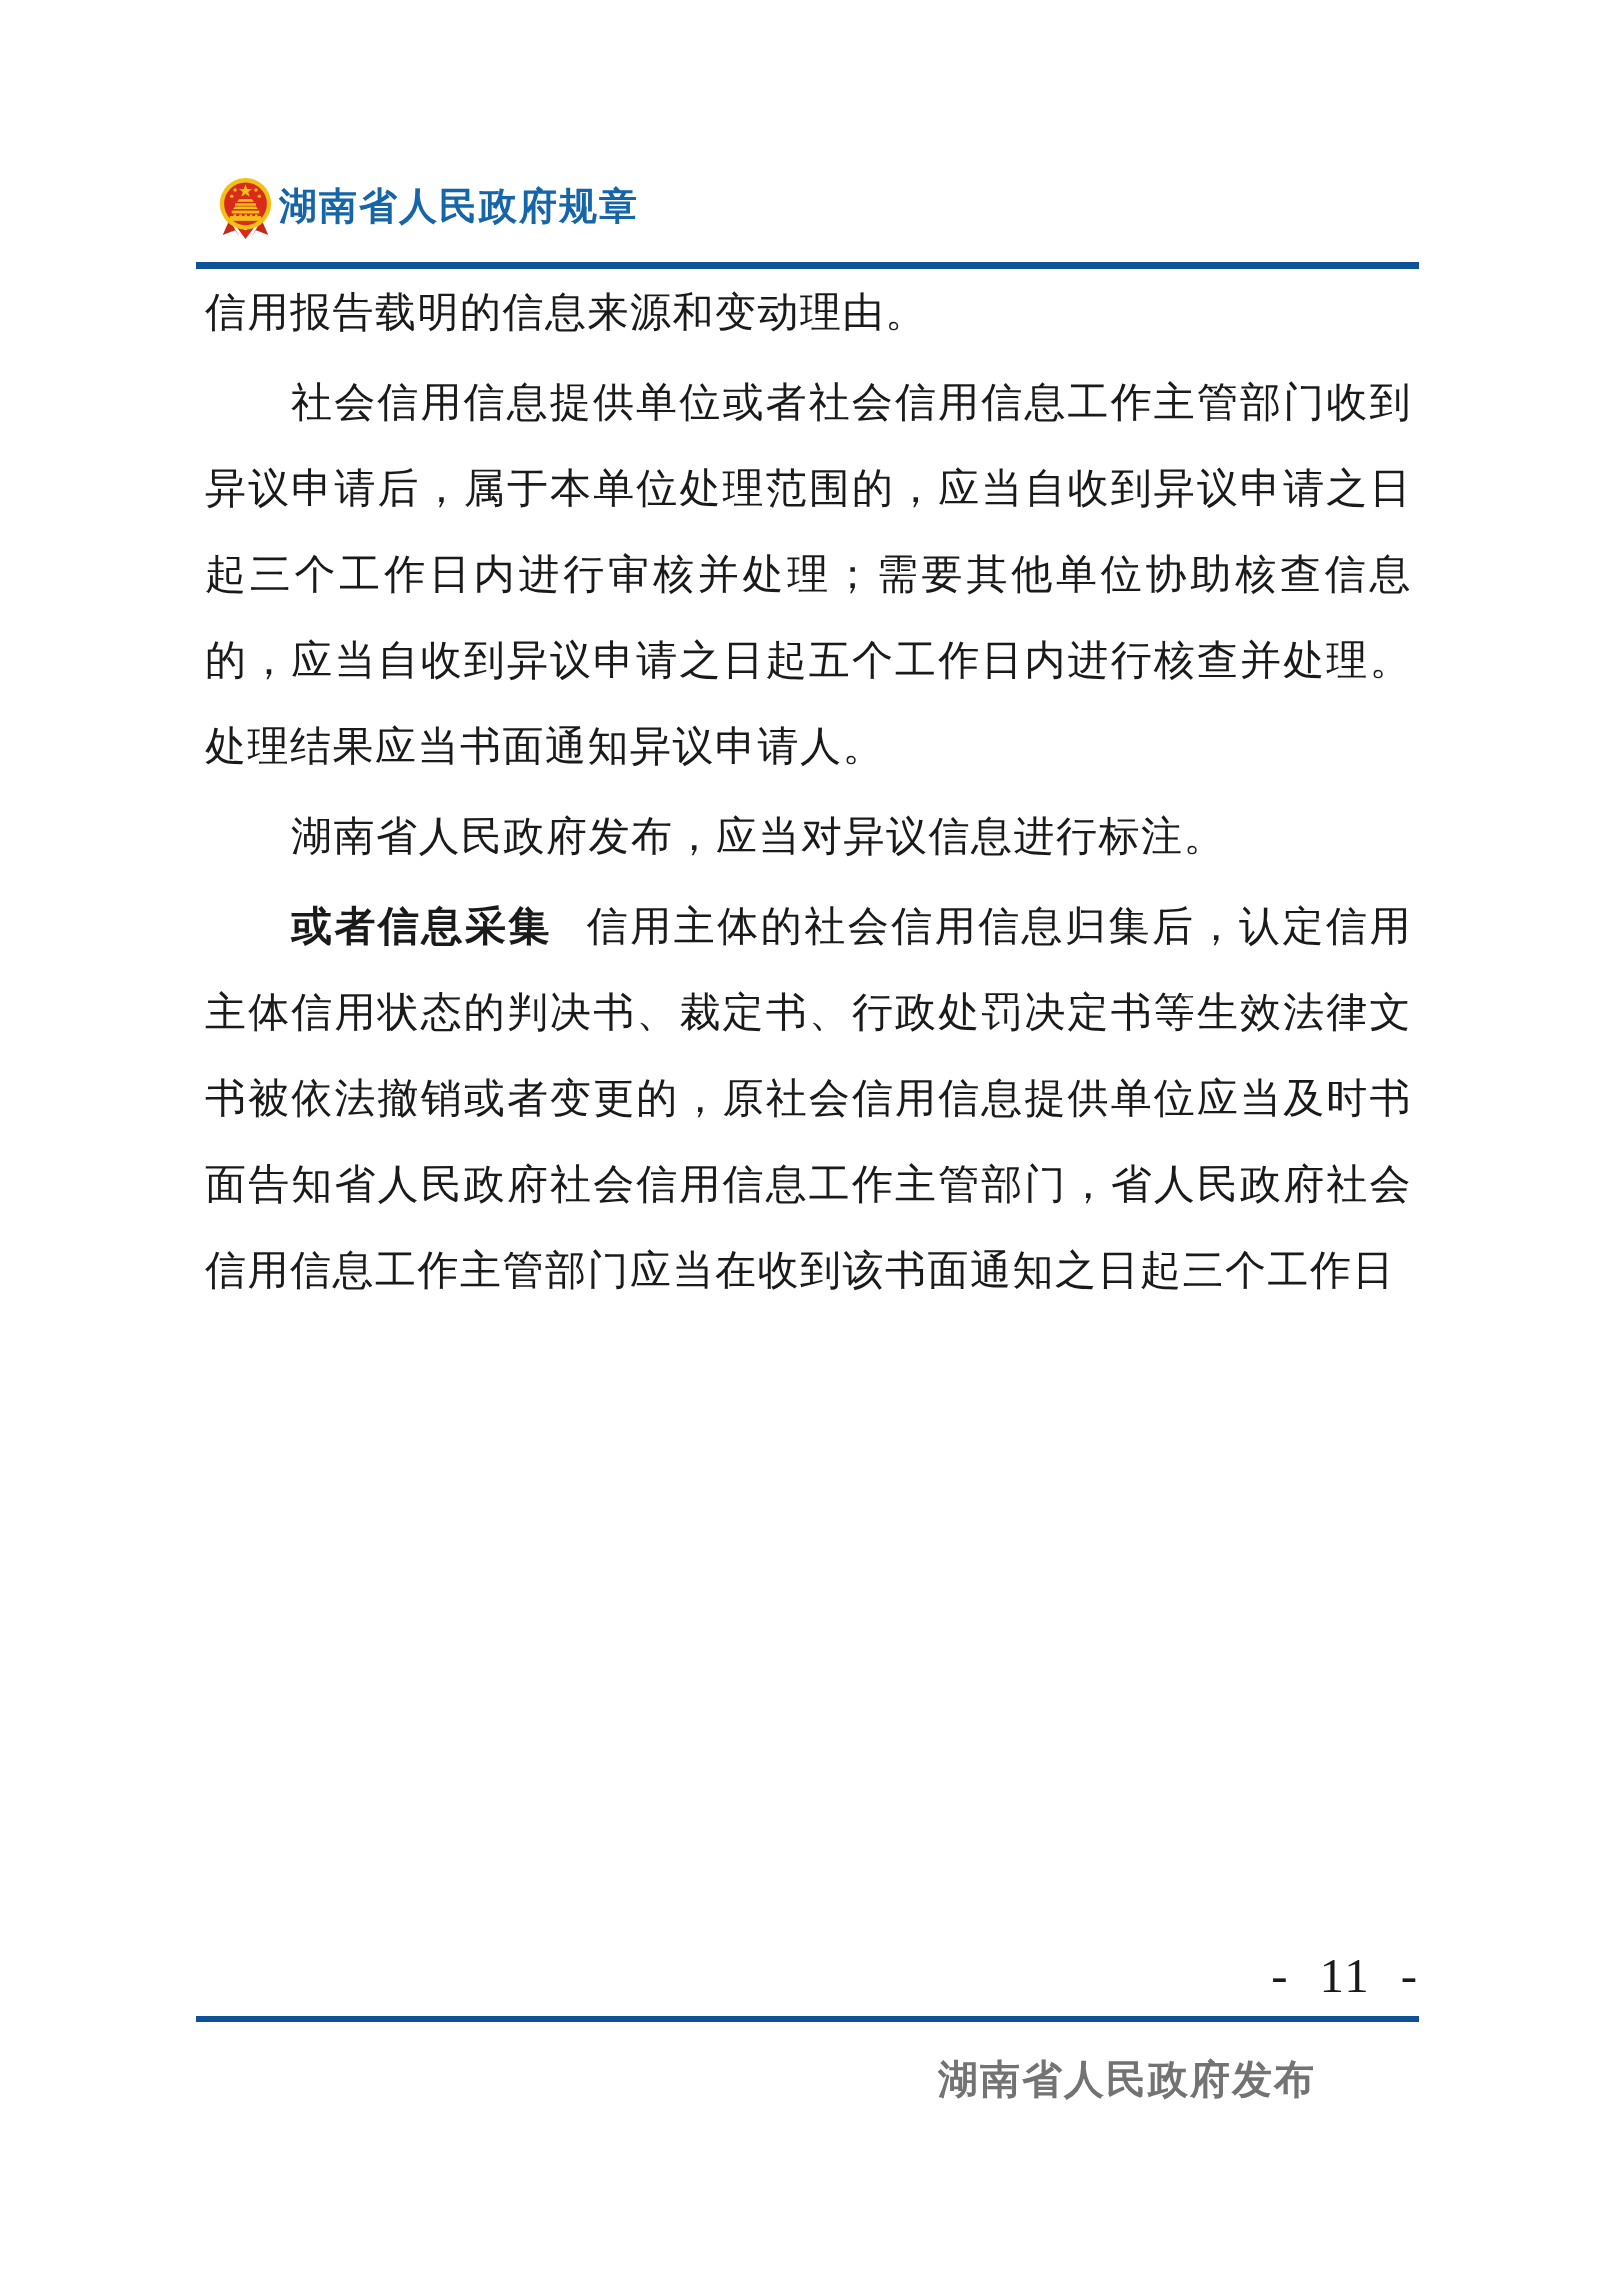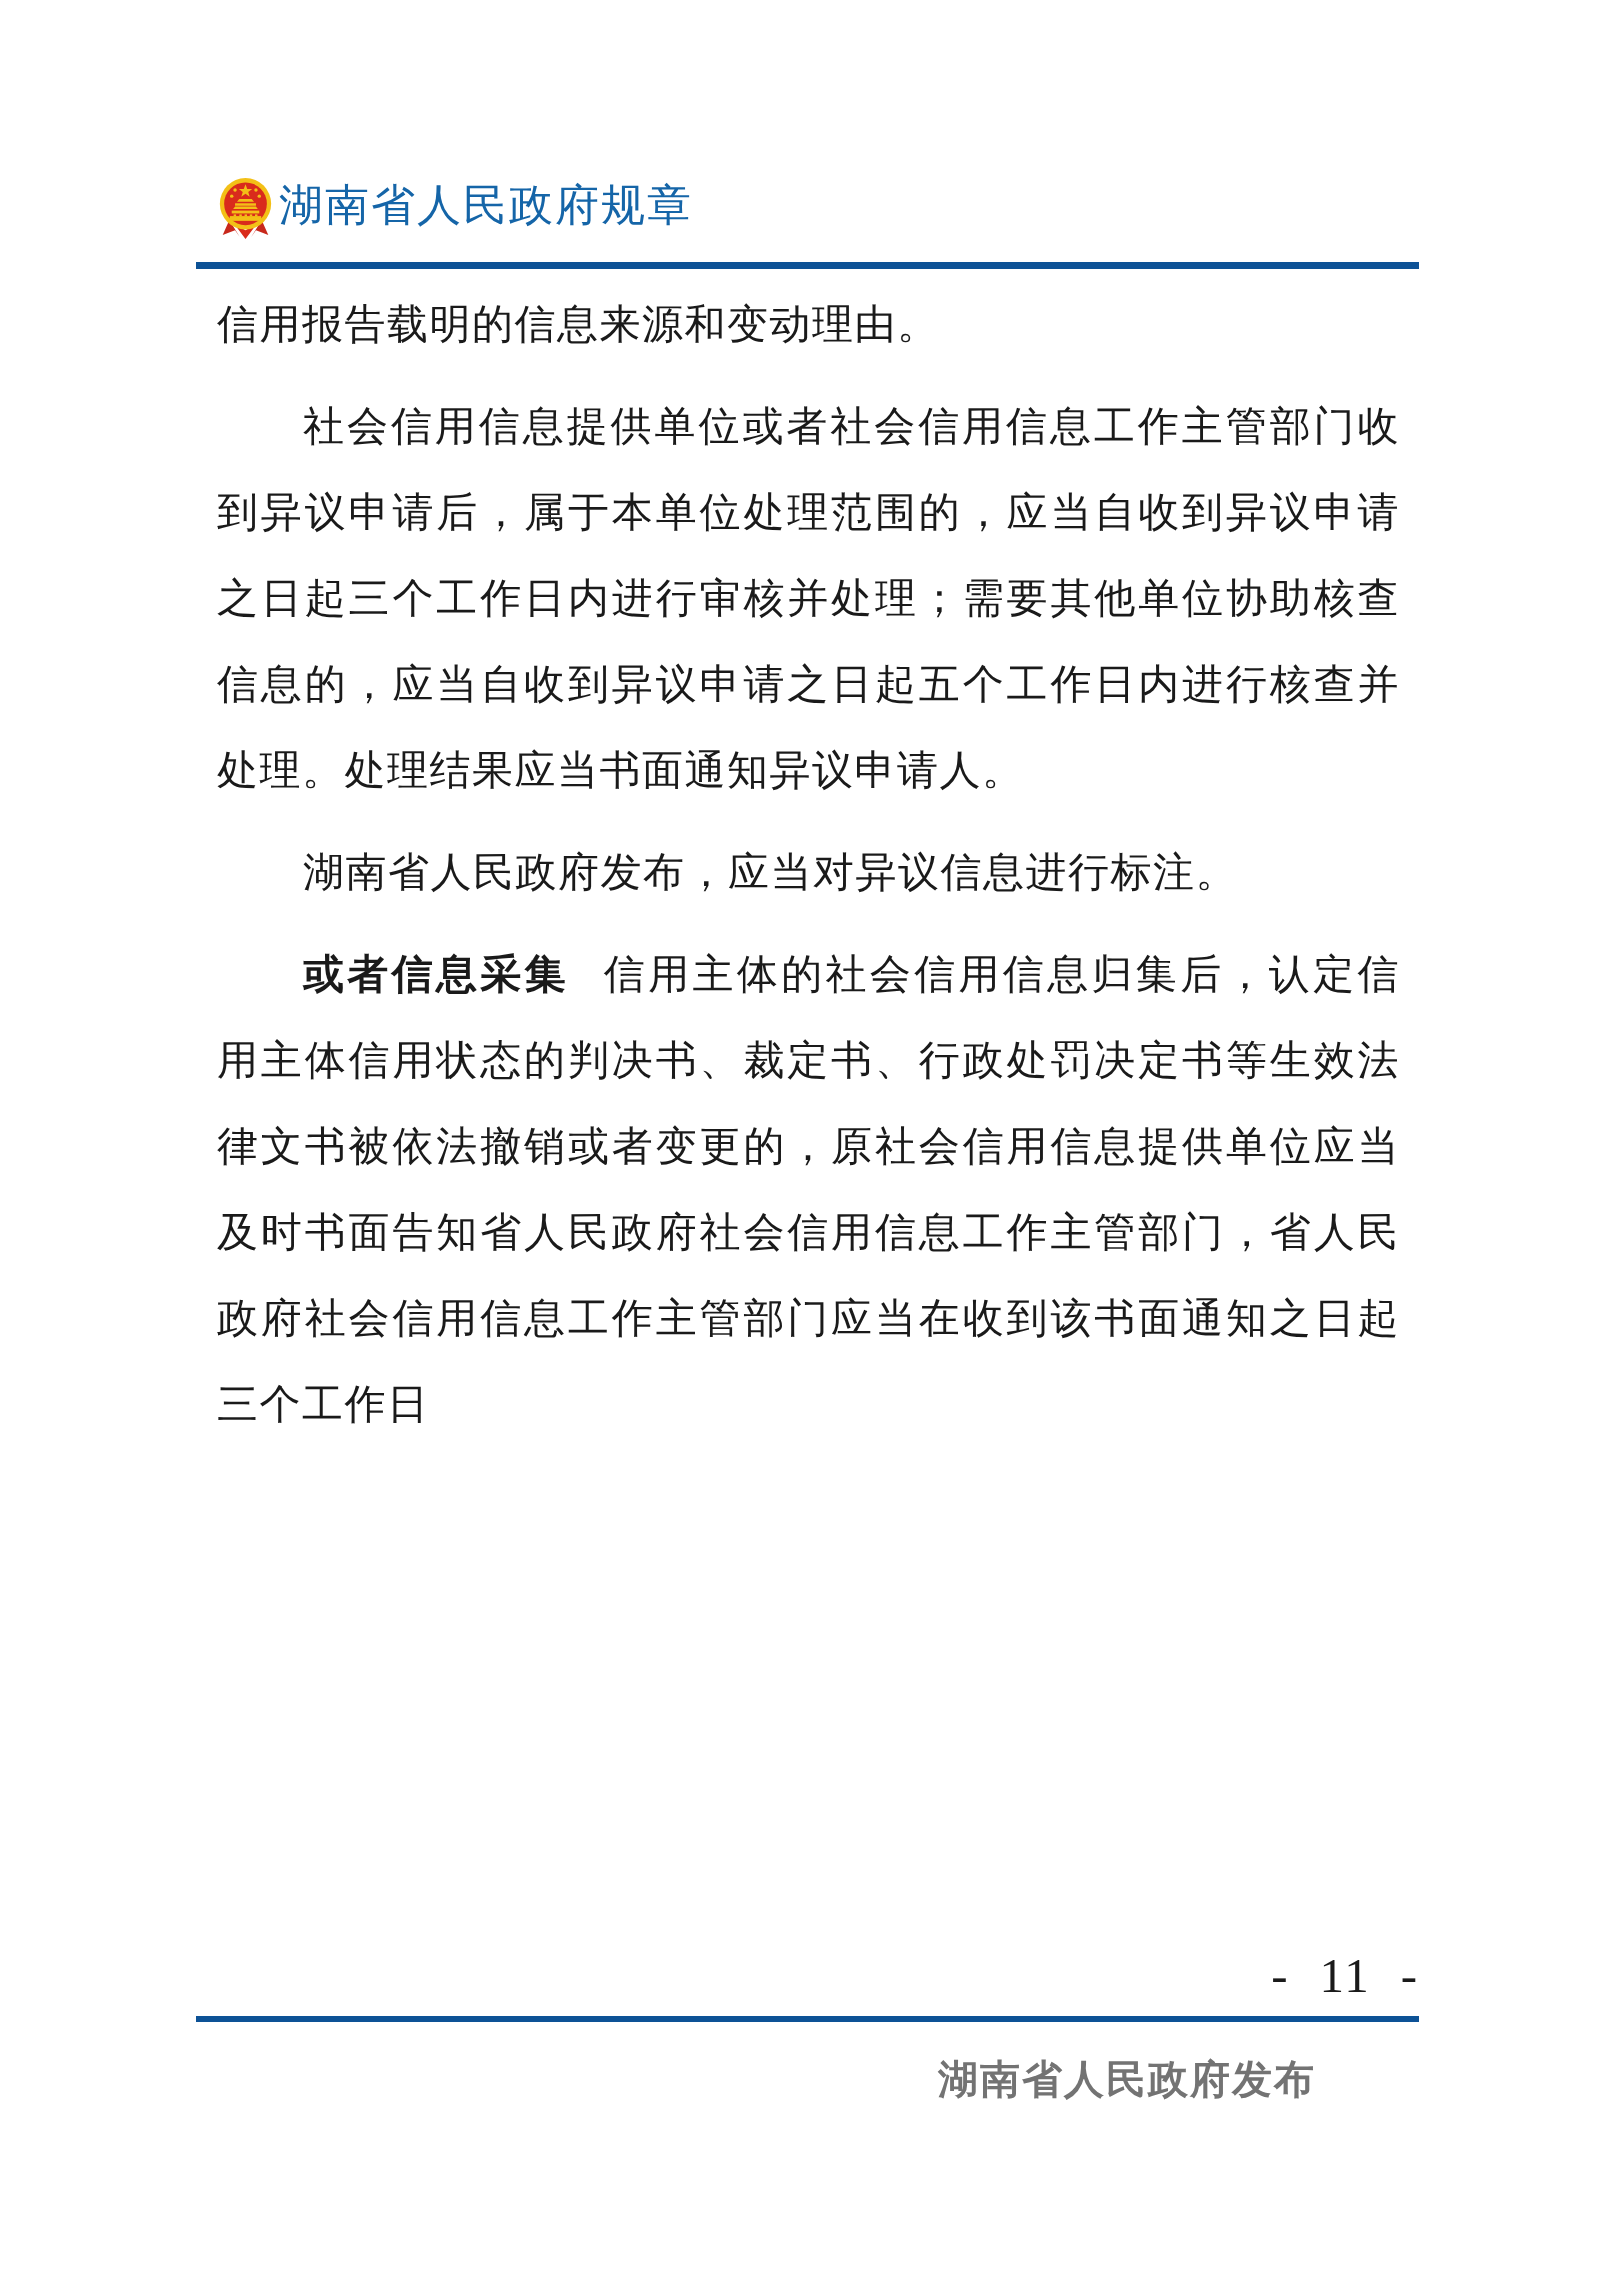--- a/index.html
+++ b/index.html
@@ -18,22 +18,22 @@
     position: absolute;
     left: 217px;
     top: 176px;
     display: flex;
     align-items: center;
     gap: 4.9px;
   }
   .emblem { width: 57px; height: 65px; display: block; }
   .doc-title {
     font-family: "Liberation Serif", serif;
-    font-size: 44px;
-    font-weight: normal;
+    font-size: 38px;
+    font-weight: bold;
     color: #1565a8;
     letter-spacing: 2px;
     white-space: nowrap;
     line-height: 1;
     padding-bottom: 5.9px;
     text-align: center;
   }
   .header-rule {
     position: absolute;
     left: 196px;
@@ -49,21 +49,21 @@
     left: 201px;
     top: 265px;
     width: 1215px;
     font-size: 41px;
     line-height: 86px;
     letter-spacing: 1.5px;
     text-align: justify;
     text-justify: inter-character;
     text-align-last: left;
   }
-  .body-text p { margin: 16px; padding: 0; }
+  .body-text p { margin: 4px; padding: 0; }
   .body-text p.indent { text-indent: 86px; }
   .article-num {
     font-weight: bold;
     font-family: "Liberation Sans", sans-serif;
     margin-right: 0.85em;
   }
 
   
   .page-number {
     position: absolute;

